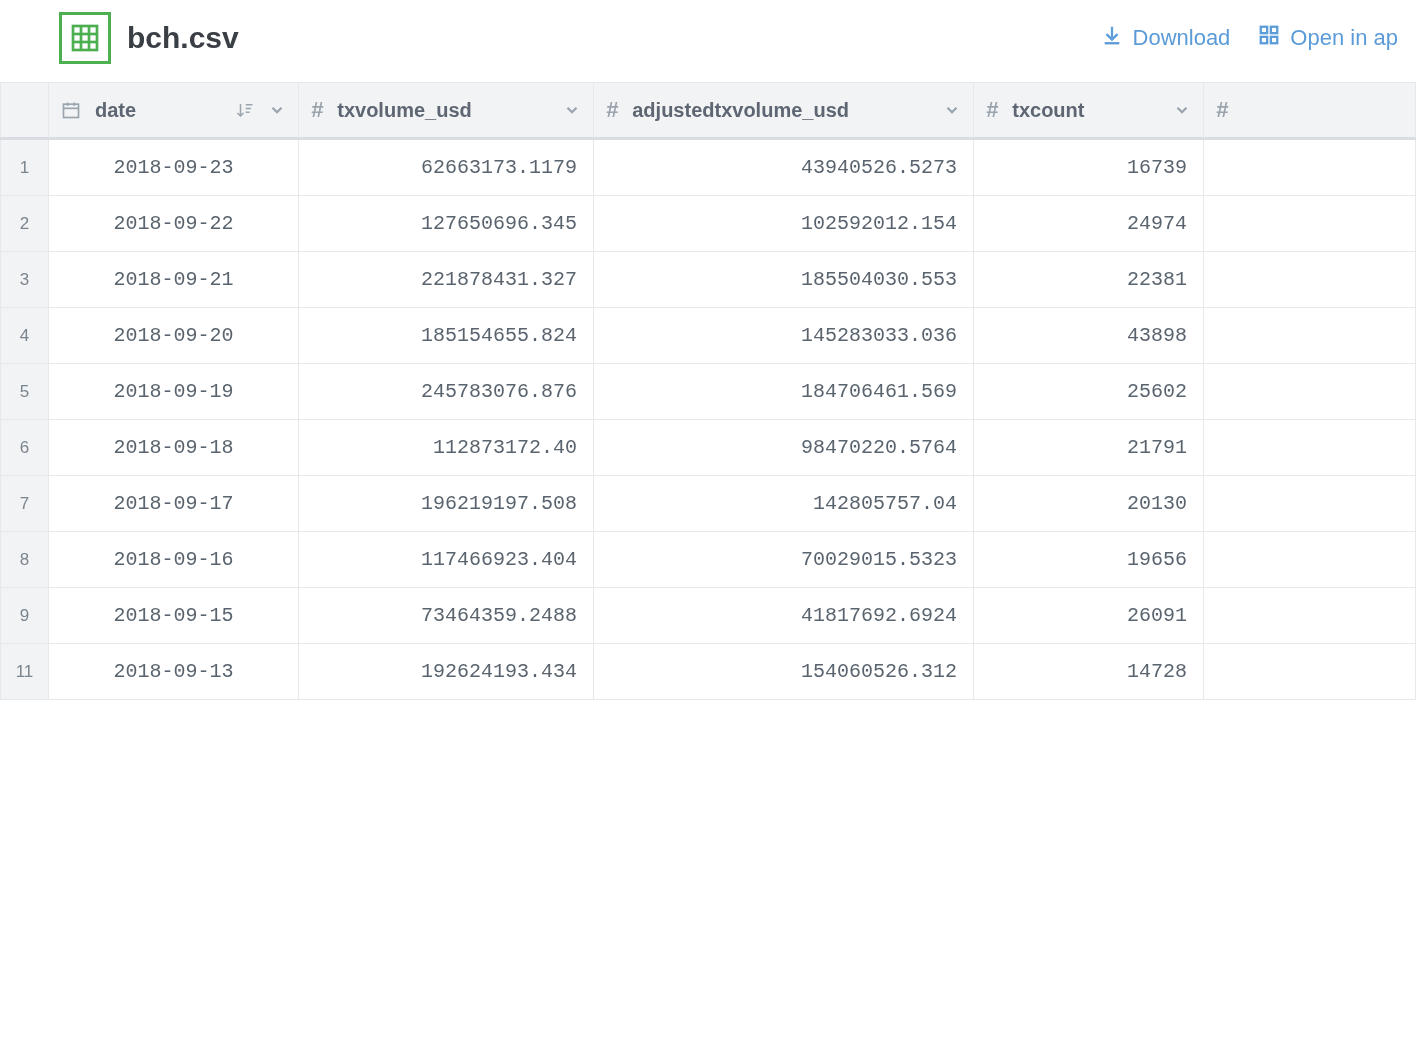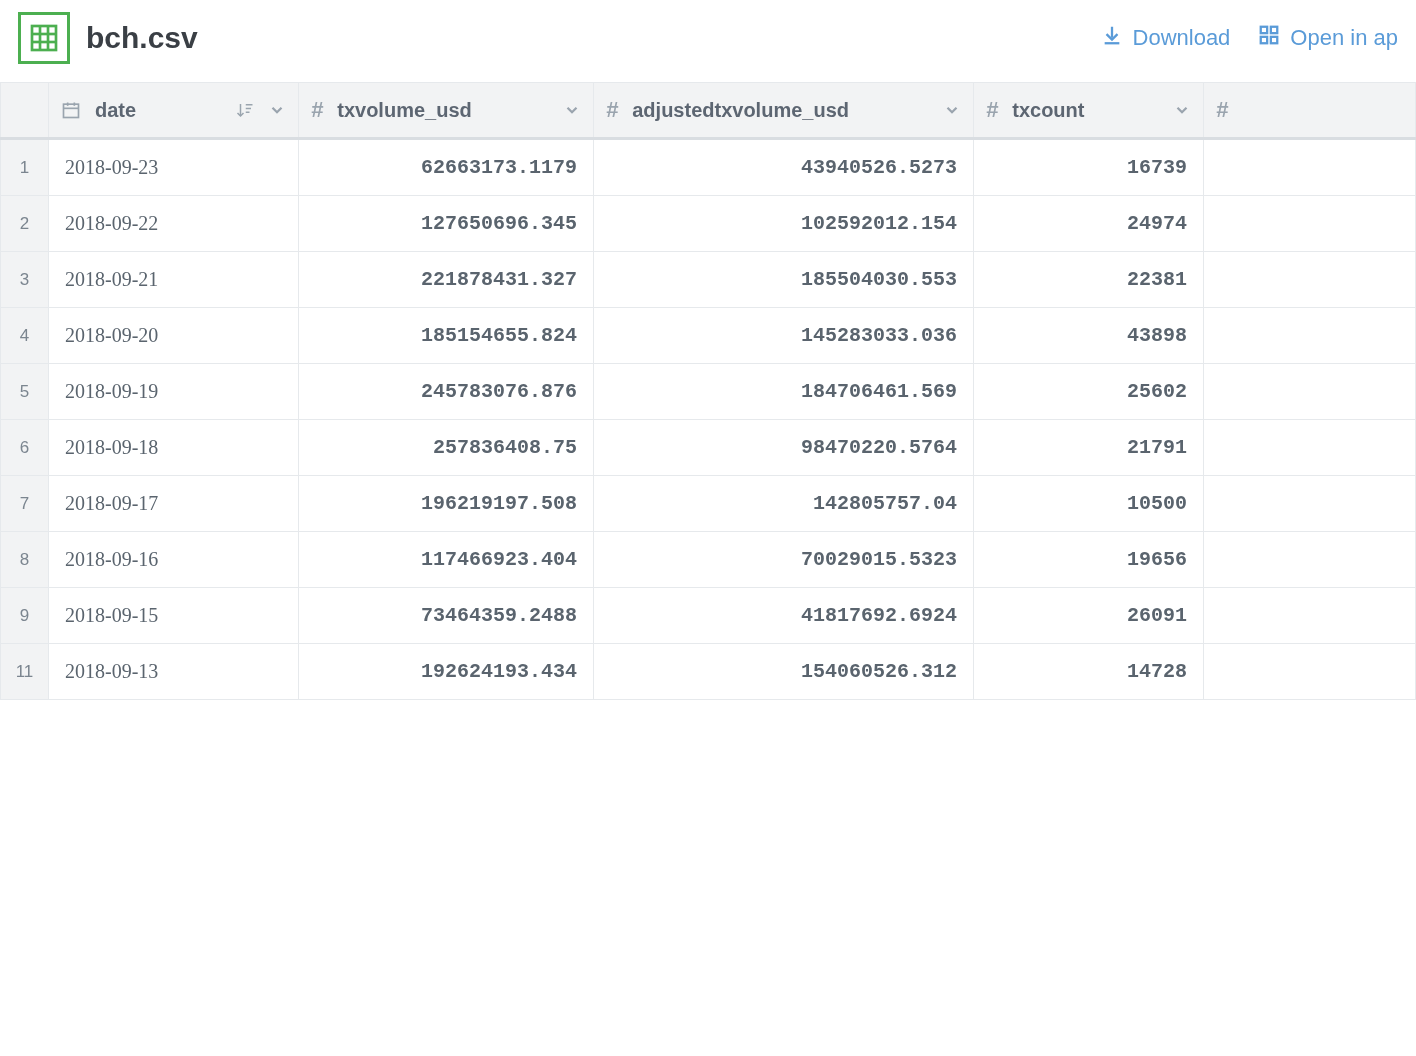--- a/index.html
+++ b/index.html
@@ -14,20 +14,21 @@
     display: flex;
     align-items: center;
     justify-content: space-between;
     padding: 12px 18px 18px 18px;
     background: #fff;
   }
   .header-left {
     display: flex;
     align-items: center;
     gap: 16px;
+    margin-left: 41px;
   }
   .file-icon {
     width: 52px;
     height: 52px;
     border: 3px solid #4caf50;
     display: flex;
     align-items: center;
     justify-content: center;
     color: #4caf50;
   }
@@ -99,22 +100,22 @@
     color: #7b858f;
     font-size: 17px;
     padding: 16px 0;
   }
   .grid tbody td.cell {
     padding: 16px 16px;
     font-family: "SFMono-Regular", Consolas, "Liberation Mono", Menlo, monospace;
     color: #5a646e;
     font-size: 20px;
   }
-  .grid tbody td.cell.date { text-align: left; font-family: Liberation Serif, serif; }
-  .grid tbody td.cell.num { text-align: right; font-weight: bold; }
+  .grid tbody td.cell.date { text-align: center; }
+  .grid tbody td.cell.num { text-align: right; }
 
   .hash {
     font-family: -apple-system, sans-serif;
     font-size: 22px;
     font-style: italic;
     color: #9aa4ae;
   }
 </style>
 </head>
 <body>
@@ -285,31 +286,31 @@
         <td class="rownum">5</td>
         <td class="cell date">2018-09-19</td>
         <td class="cell num">245783076.876</td>
         <td class="cell num">184706461.569</td>
         <td class="cell num">25602</td>
         <td class="cell num"></td>
       </tr>
       <tr>
         <td class="rownum">6</td>
         <td class="cell date">2018-09-18</td>
-        <td class="cell num">257836408.75</td>
+        <td class="cell num">112873172.40</td>
         <td class="cell num">98470220.5764</td>
         <td class="cell num">21791</td>
         <td class="cell num"></td>
       </tr>
       <tr>
         <td class="rownum">7</td>
         <td class="cell date">2018-09-17</td>
         <td class="cell num">196219197.508</td>
         <td class="cell num">142805757.04</td>
-        <td class="cell num">10500</td>
+        <td class="cell num">20130</td>
         <td class="cell num"></td>
       </tr>
       <tr>
         <td class="rownum">8</td>
         <td class="cell date">2018-09-16</td>
         <td class="cell num">117466923.404</td>
         <td class="cell num">70029015.5323</td>
         <td class="cell num">19656</td>
         <td class="cell num"></td>
       </tr>

